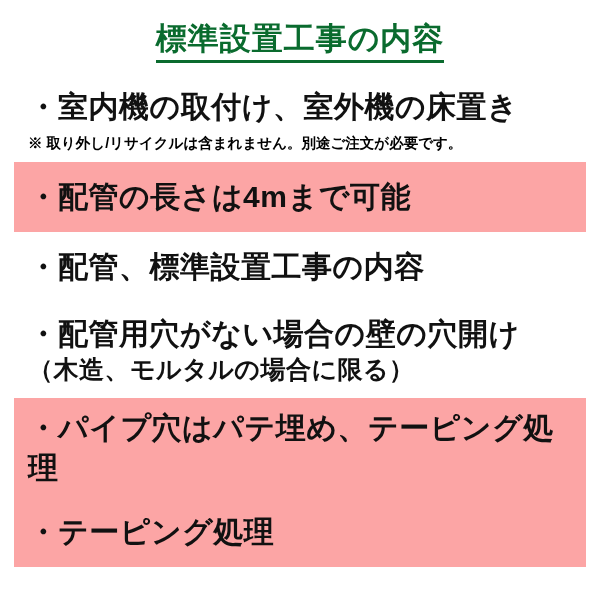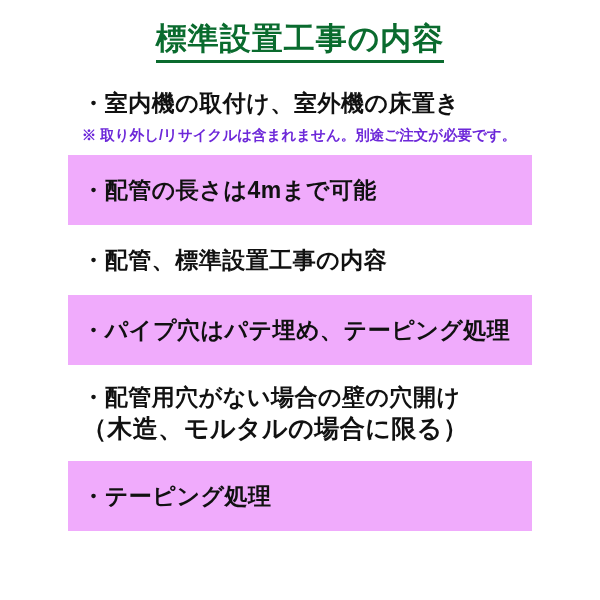--- a/index.html
+++ b/index.html
@@ -15,21 +15,20 @@
     overflow: hidden;
   }
   .page {
     width: 600px;
     height: 552px;
     box-sizing: border-box;
     padding: 14px 14px 0 14px;
     display: flex;
     flex-direction: column;
     background: #ffffff;
-    align-items: center;
   }
   .title-wrap {
     text-align: center;
     padding: 6px 0 14px 0;
   }
   .title {
     display: inline-block;
     font-size: 31px;
     font-weight: bold;
     color: #0a6b2e;
@@ -44,40 +43,40 @@
     flex: 1;
   }
   .row {
     box-sizing: border-box;
     padding: 10px 16px 10px 14px;
     display: flex;
     flex-direction: column;
     justify-content: center;
   }
   .row.alt {
-    background: #f0abfc;
+    background: #fca5a5;
   }
   .row.plain {
     background: #ffffff;
   }
   .row-main {
-    font-size: 23px;
+    font-size: 30px;
     font-weight: bold;
     line-height: 1.32;
     color: #111111;
     letter-spacing: 0.5px;
   }
   .row-main .bullet {
     letter-spacing: 0;
   }
   .row-note {
     margin-top: 7px;
     font-size: 14.5px;
     font-weight: bold;
-    color: #6d28d9;
+    color: #000000;
     letter-spacing: 0;
     line-height: 1.25;
   }
   .row-line2 {
     font-size: 25px;
     font-weight: bold;
     line-height: 1.32;
     color: #111111;
     letter-spacing: 0.5px;
   }
@@ -108,31 +107,31 @@
         <span class="bullet">・</span><span>配管の長さは4mまで可能</span>
       </div>
     </div>
 
     <div class="row plain h-std">
       <div class="row-main">
         <span class="bullet">・</span><span>配管、標準設置工事の内容</span>
       </div>
     </div>
 
-    <div class="row alt h-std">
-      <div class="row-main">
-        <span class="bullet">・</span><span>パイプ穴はパテ埋め、テーピング処理</span>
-      </div>
-    </div>
-
     <div class="row plain h-tall">
       <div class="row-main">
         <span class="bullet">・</span><span>配管用穴がない場合の壁の穴開け</span>
       </div>
       <div class="row-line2">（木造、モルタルの場合に限る）</div>
+    </div>
+
+    <div class="row alt h-std">
+      <div class="row-main">
+        <span class="bullet">・</span><span>パイプ穴はパテ埋め、テーピング処理</span>
+      </div>
     </div>
 
     <div class="row alt h-std">
       <div class="row-main">
         <span class="bullet">・</span><span>テーピング処理</span>
       </div>
     </div>
 
   </div>
 </div>

